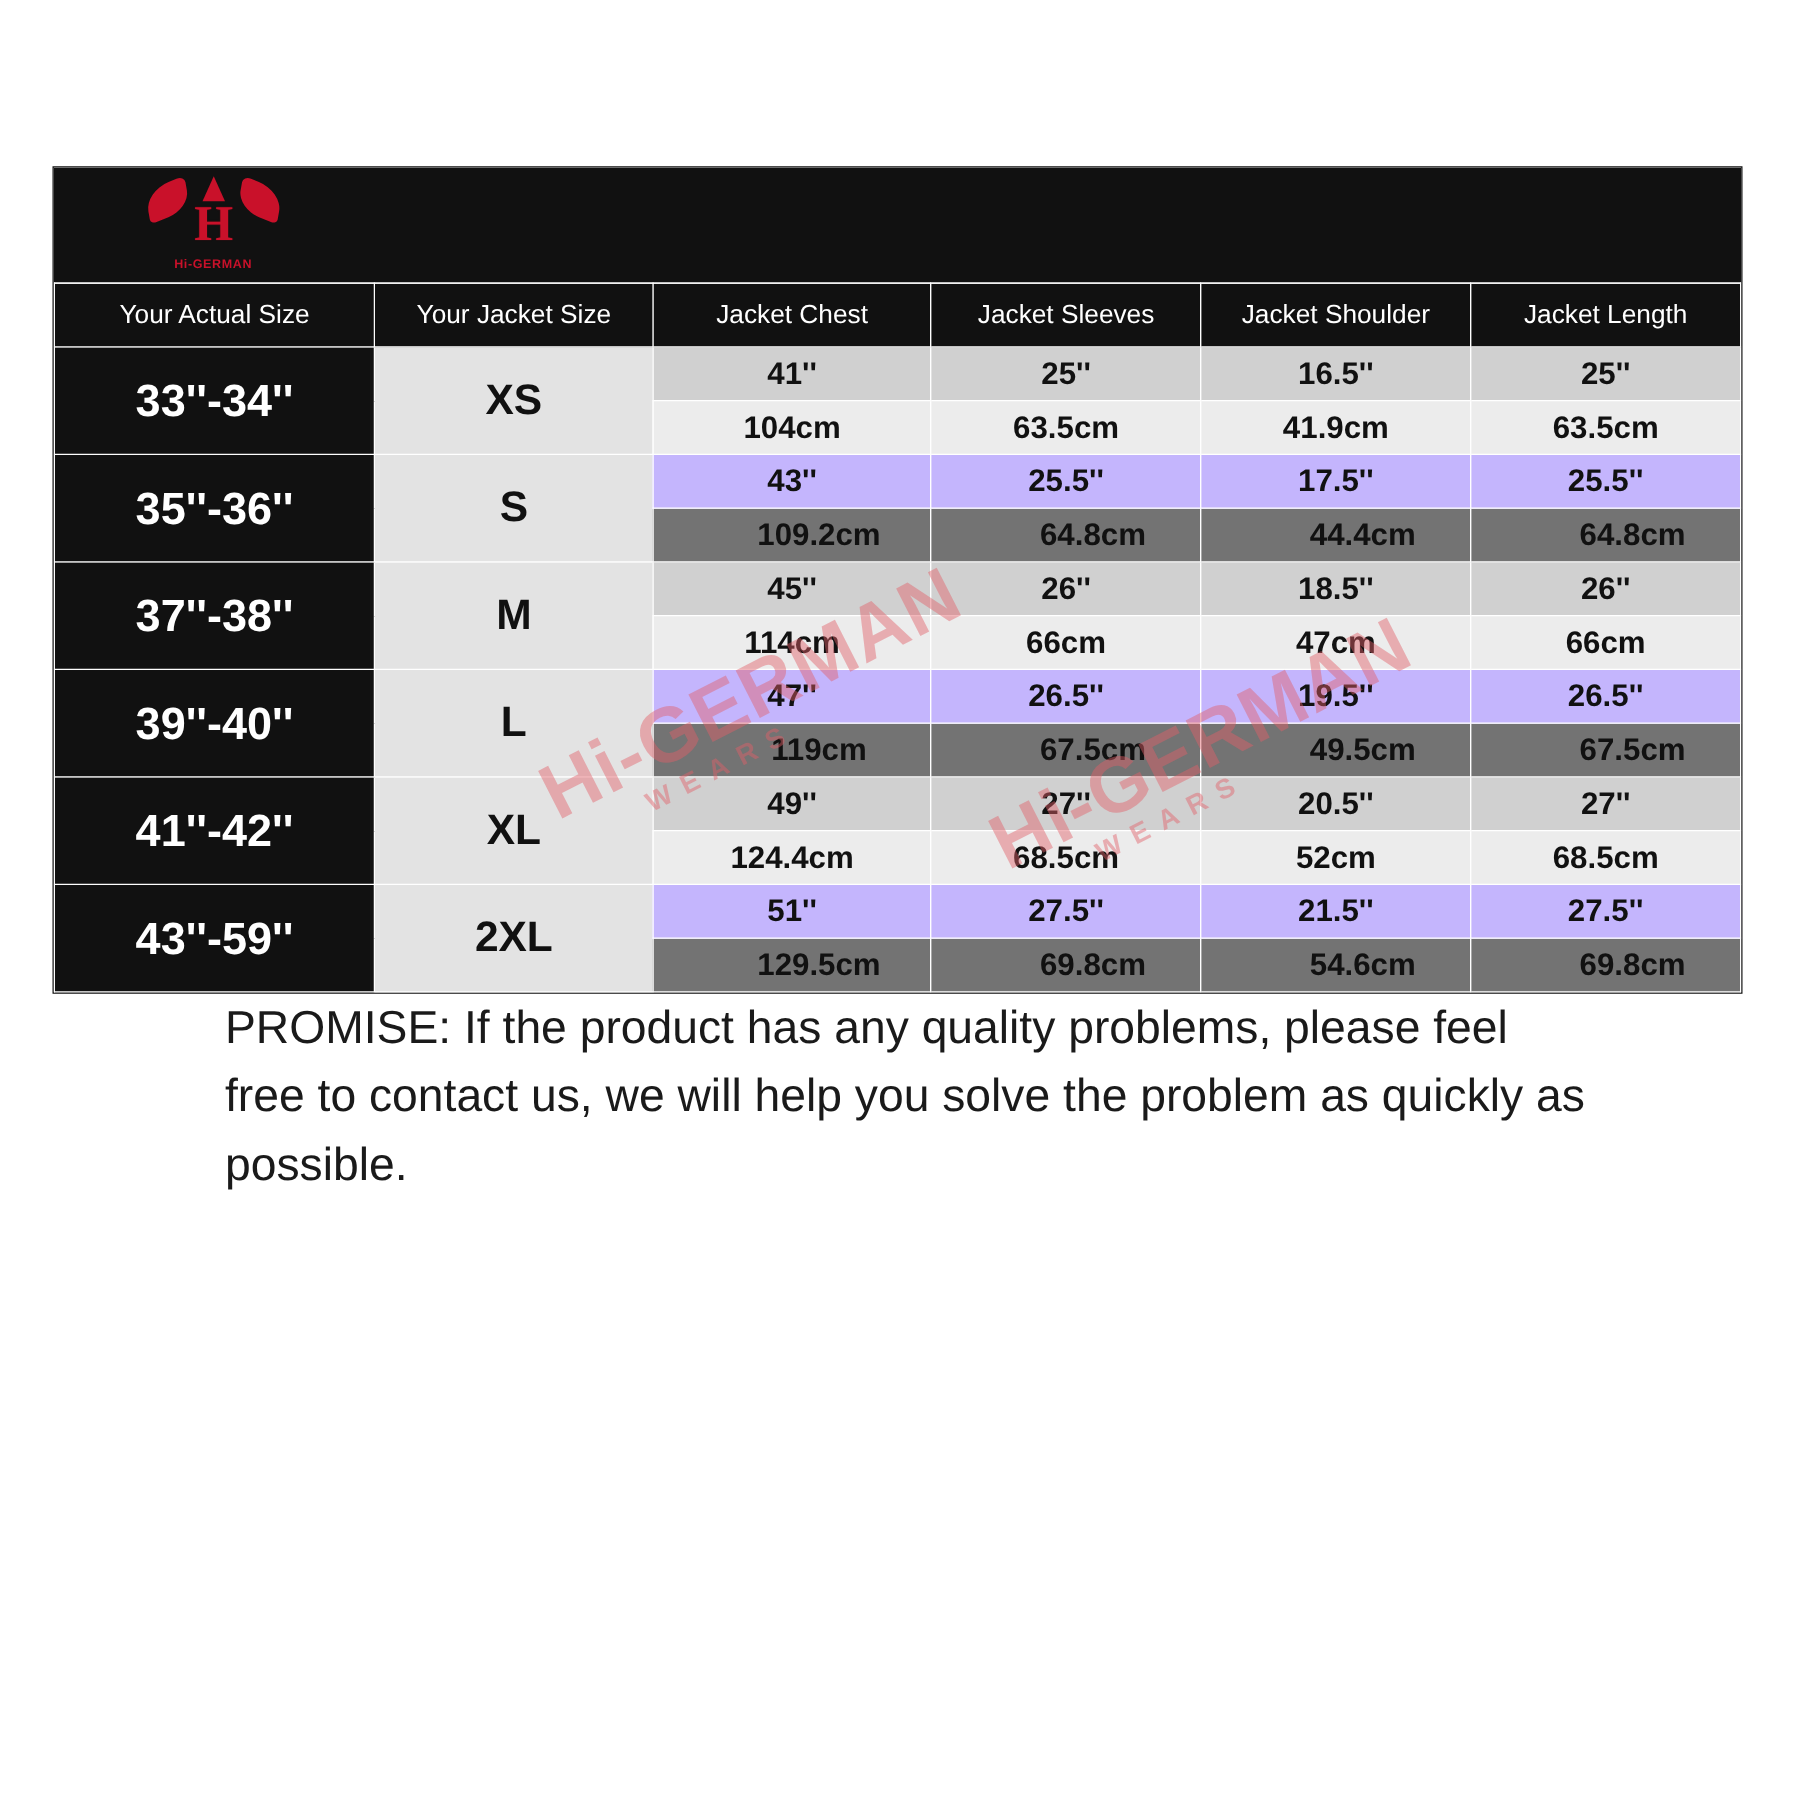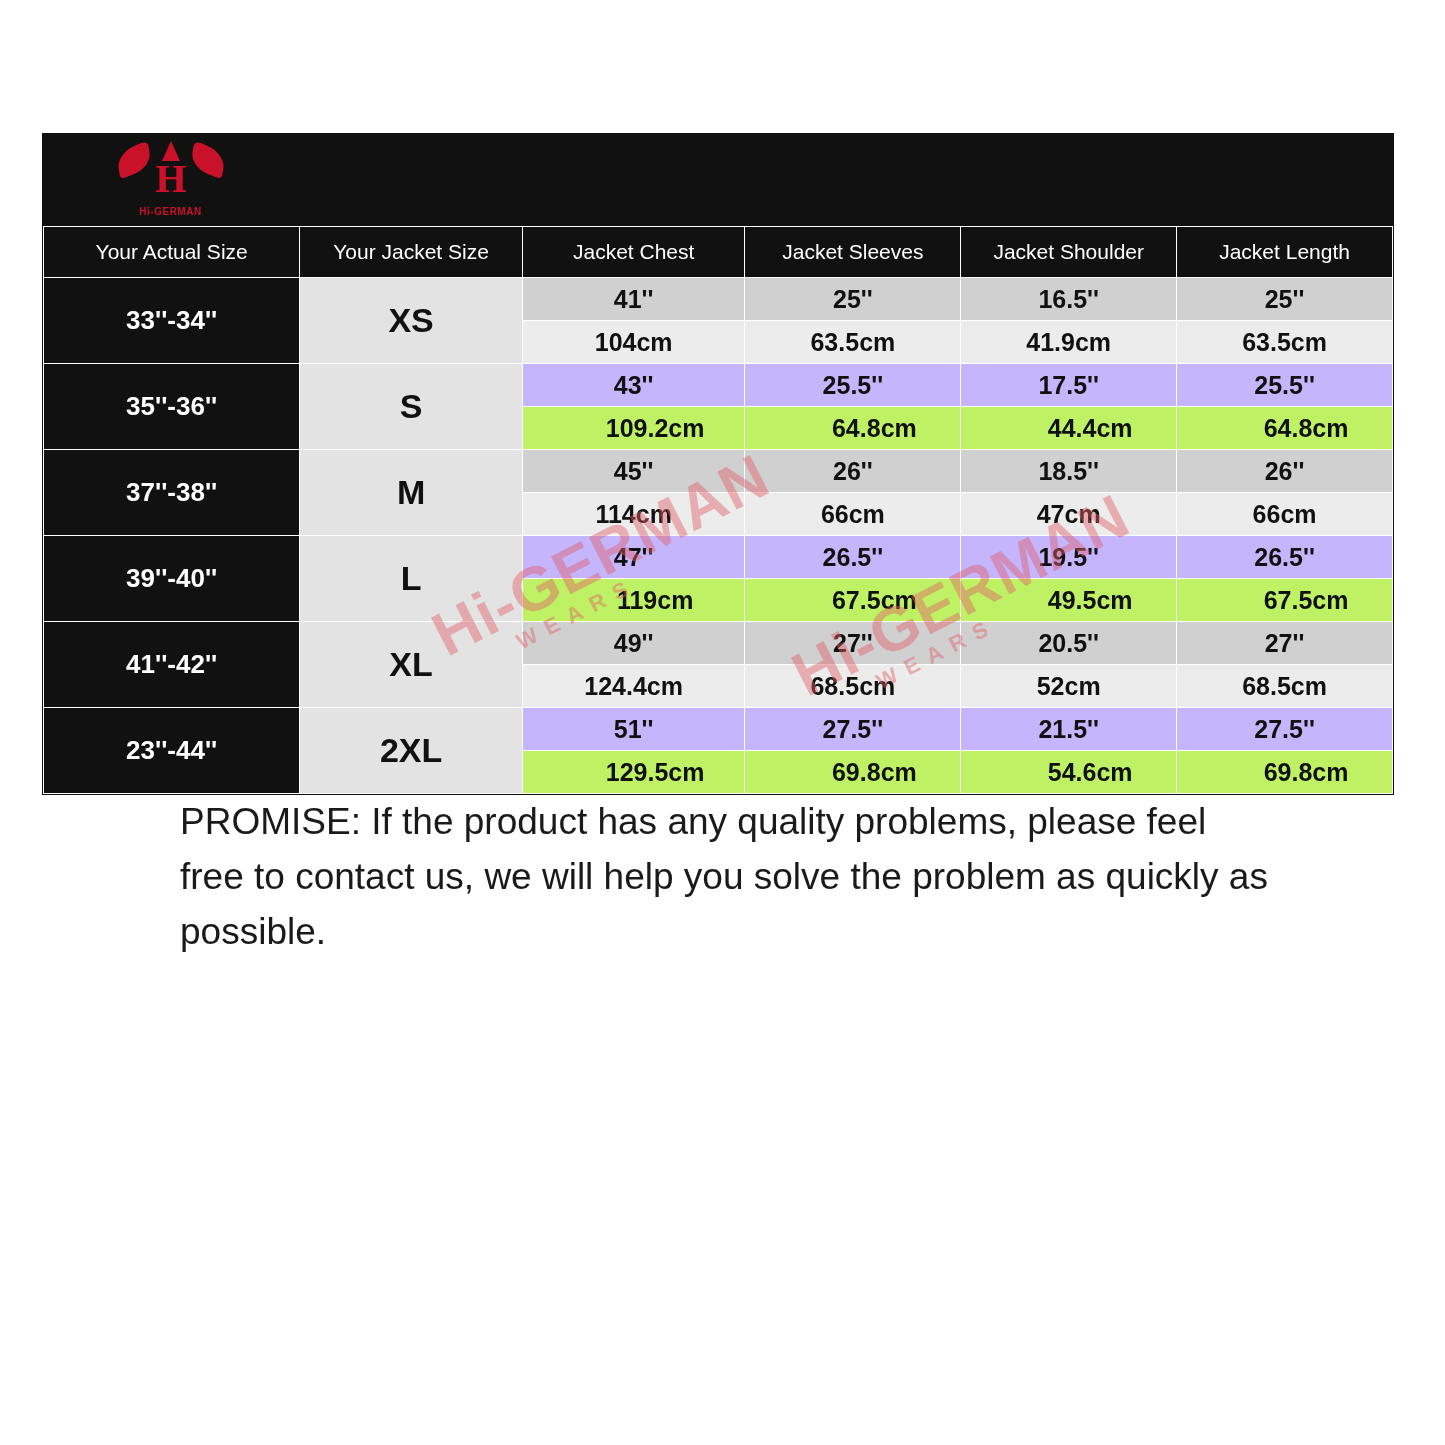--- a/index.html
+++ b/index.html
@@ -130,21 +130,21 @@
     background: #111111;
     color: #ffffff;
     font-size: 21px;
     font-weight: normal;
     height: 50px;
     border: 1px solid #555;
   }
   td.actual {
     background: #111111;
     color: #ffffff;
-    font-size: 26px;
+    font-size: 36px;
     font-weight: bold;
     height: 84px;
   }
   td.jacket-size {
     background: #e3e3e3;
     color: #111111;
     font-size: 34px;
     font-weight: bold;
   }
   td.meas {
@@ -152,21 +152,21 @@
     color: #111111;
     font-size: 25px;
     font-weight: bold;
     height: 42px;
   }
   td.meas.cm {
     background: #ececec;
     text-align: center;
   }
   tr.row-b td.meas { background: #c4b5fd; }
-  tr.row-b td.meas.cm { background: #bef264; padding-left: 43px; }
+  tr.row-b td.meas.cm { background: #737373; padding-left: 43px; }
 
   
   .watermark {
     position: absolute;
     left: 0; top: 0;
     width: 100%;
     height: 100%;
     pointer-events: none;
     overflow: hidden;
     z-index: 5;
@@ -310,21 +310,21 @@
             <td class="meas">27''</td>
           </tr>
           <tr class="row-a">
             <td class="meas cm">124.4cm</td>
             <td class="meas cm">68.5cm</td>
             <td class="meas cm">52cm</td>
             <td class="meas cm">68.5cm</td>
           </tr>
 
           <tr class="row-b">
-            <td class="actual" rowspan="2">23''-44''</td>
+            <td class="actual" rowspan="2">43''-59''</td>
             <td class="jacket-size" rowspan="2">2XL</td>
             <td class="meas">51''</td>
             <td class="meas">27.5''</td>
             <td class="meas">21.5''</td>
             <td class="meas">27.5''</td>
           </tr>
           <tr class="row-b">
             <td class="meas cm">129.5cm</td>
             <td class="meas cm">69.8cm</td>
             <td class="meas cm">54.6cm</td>

